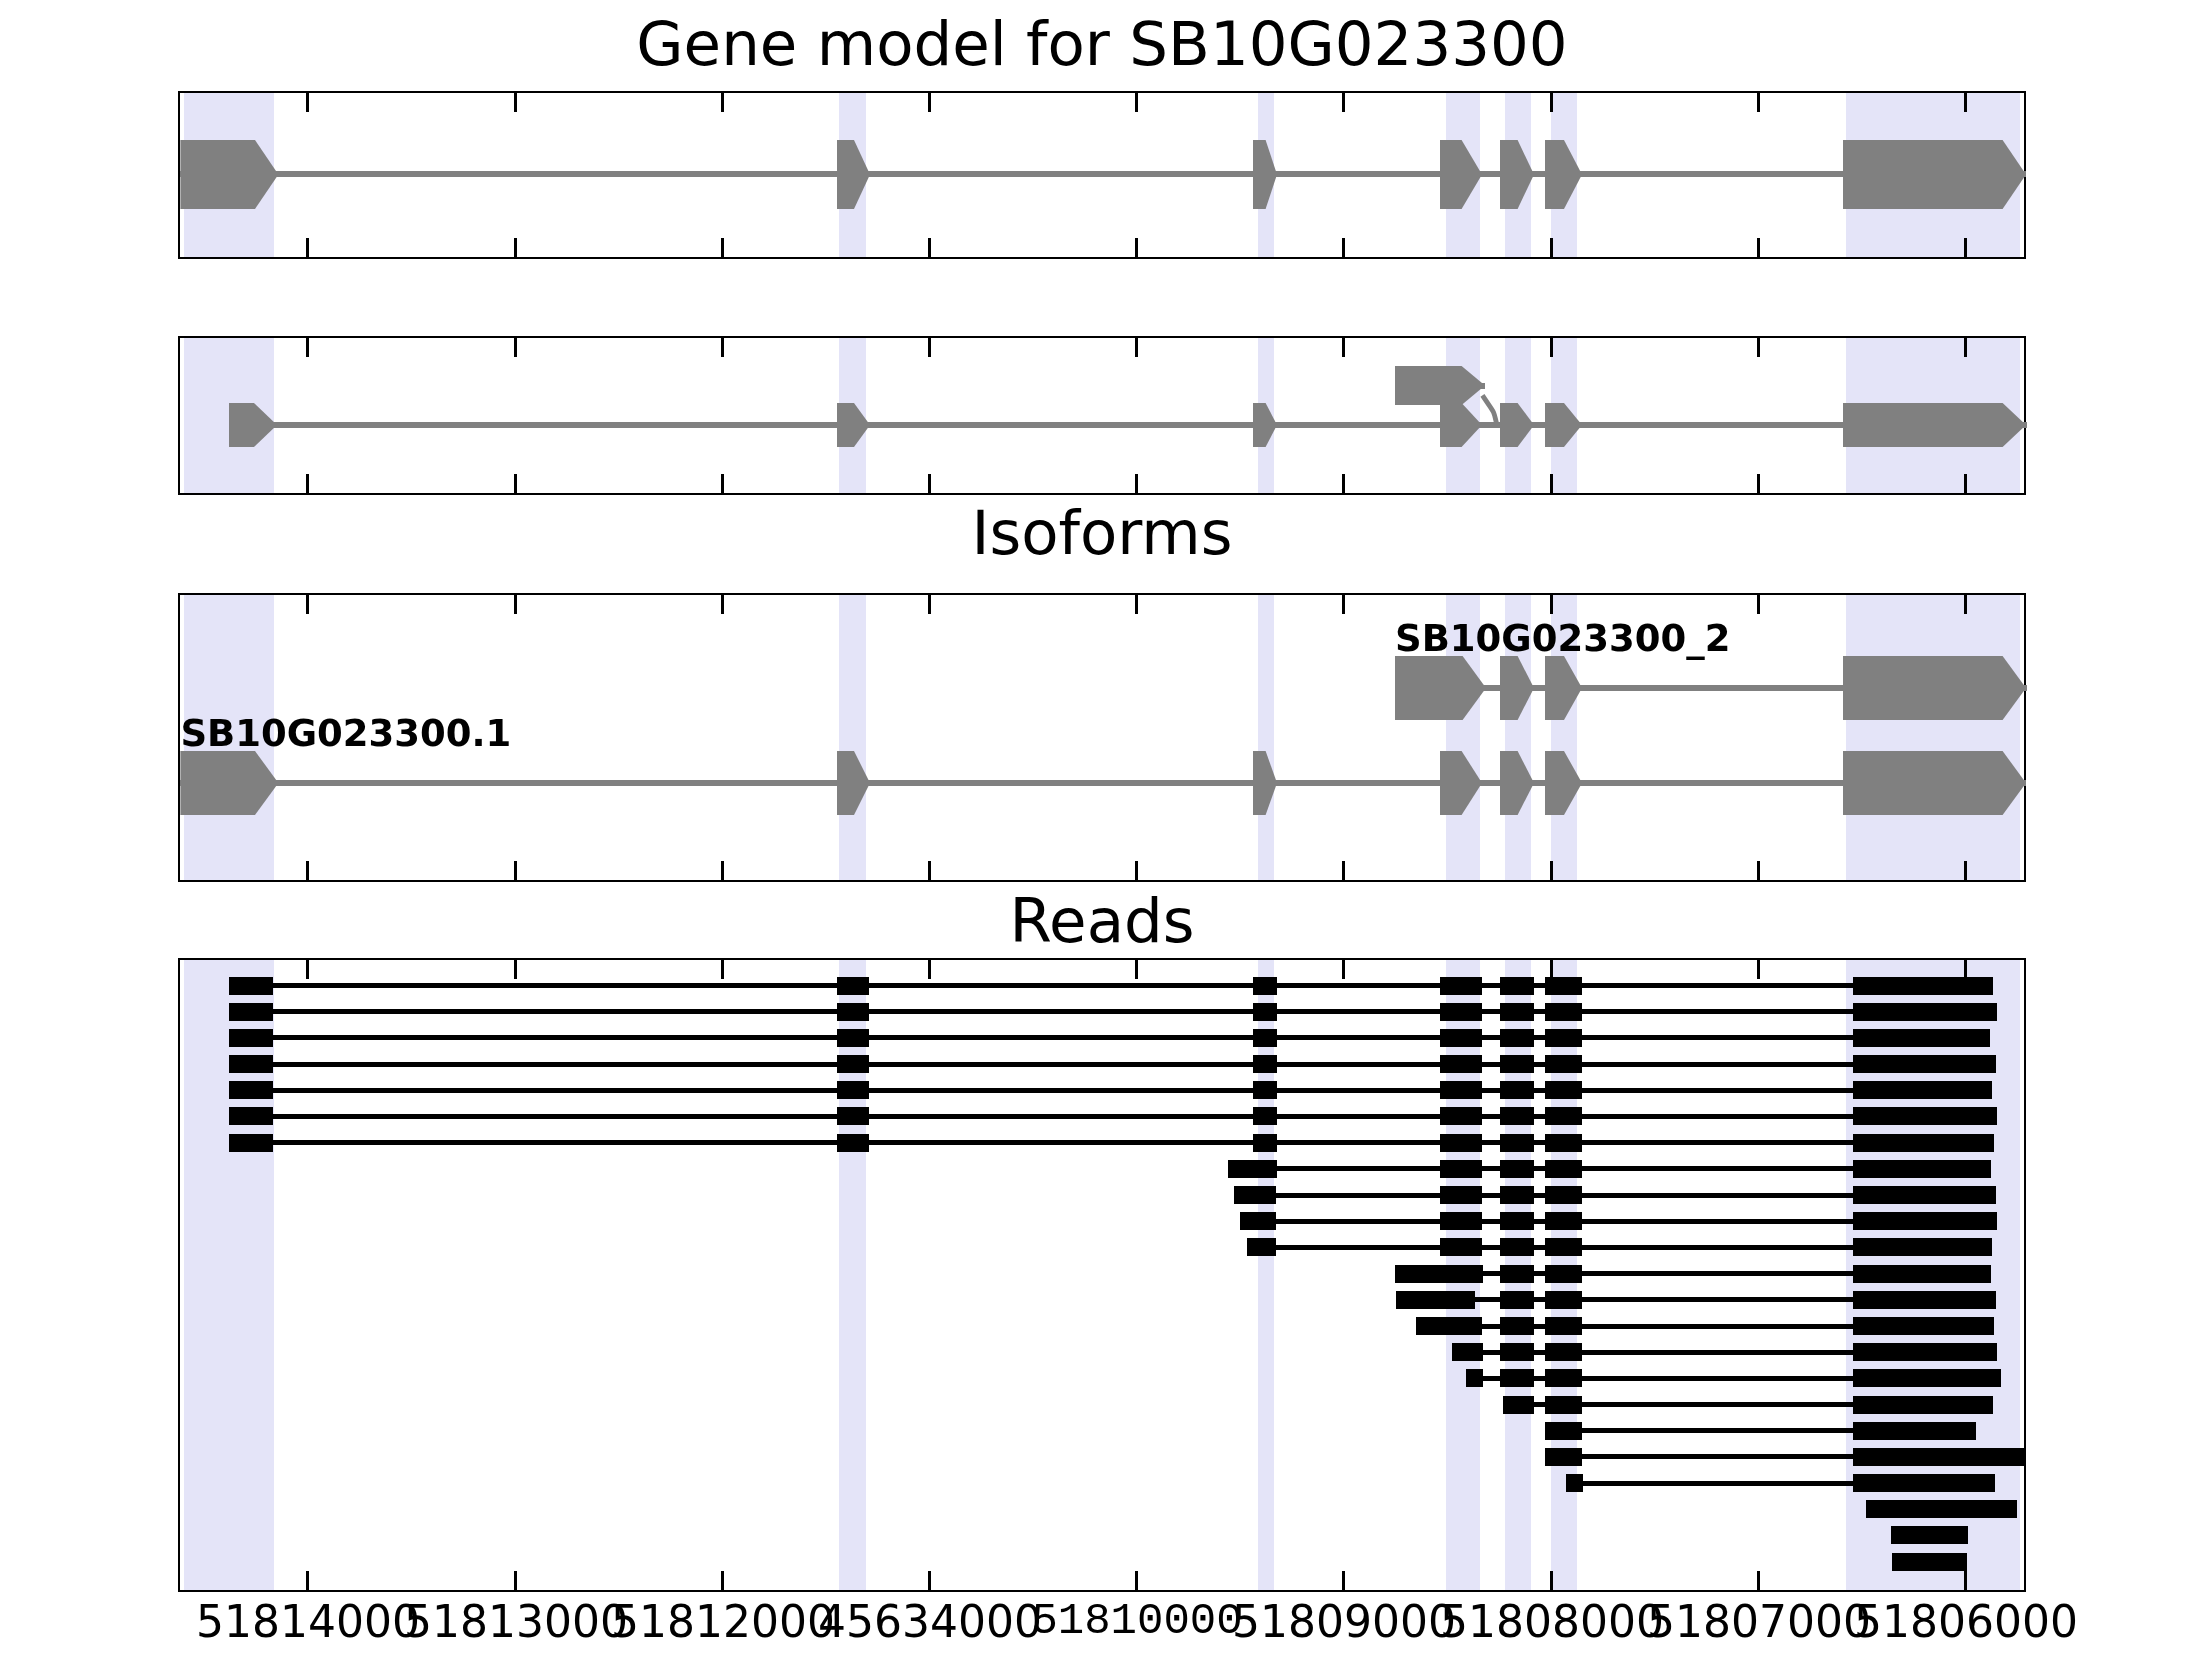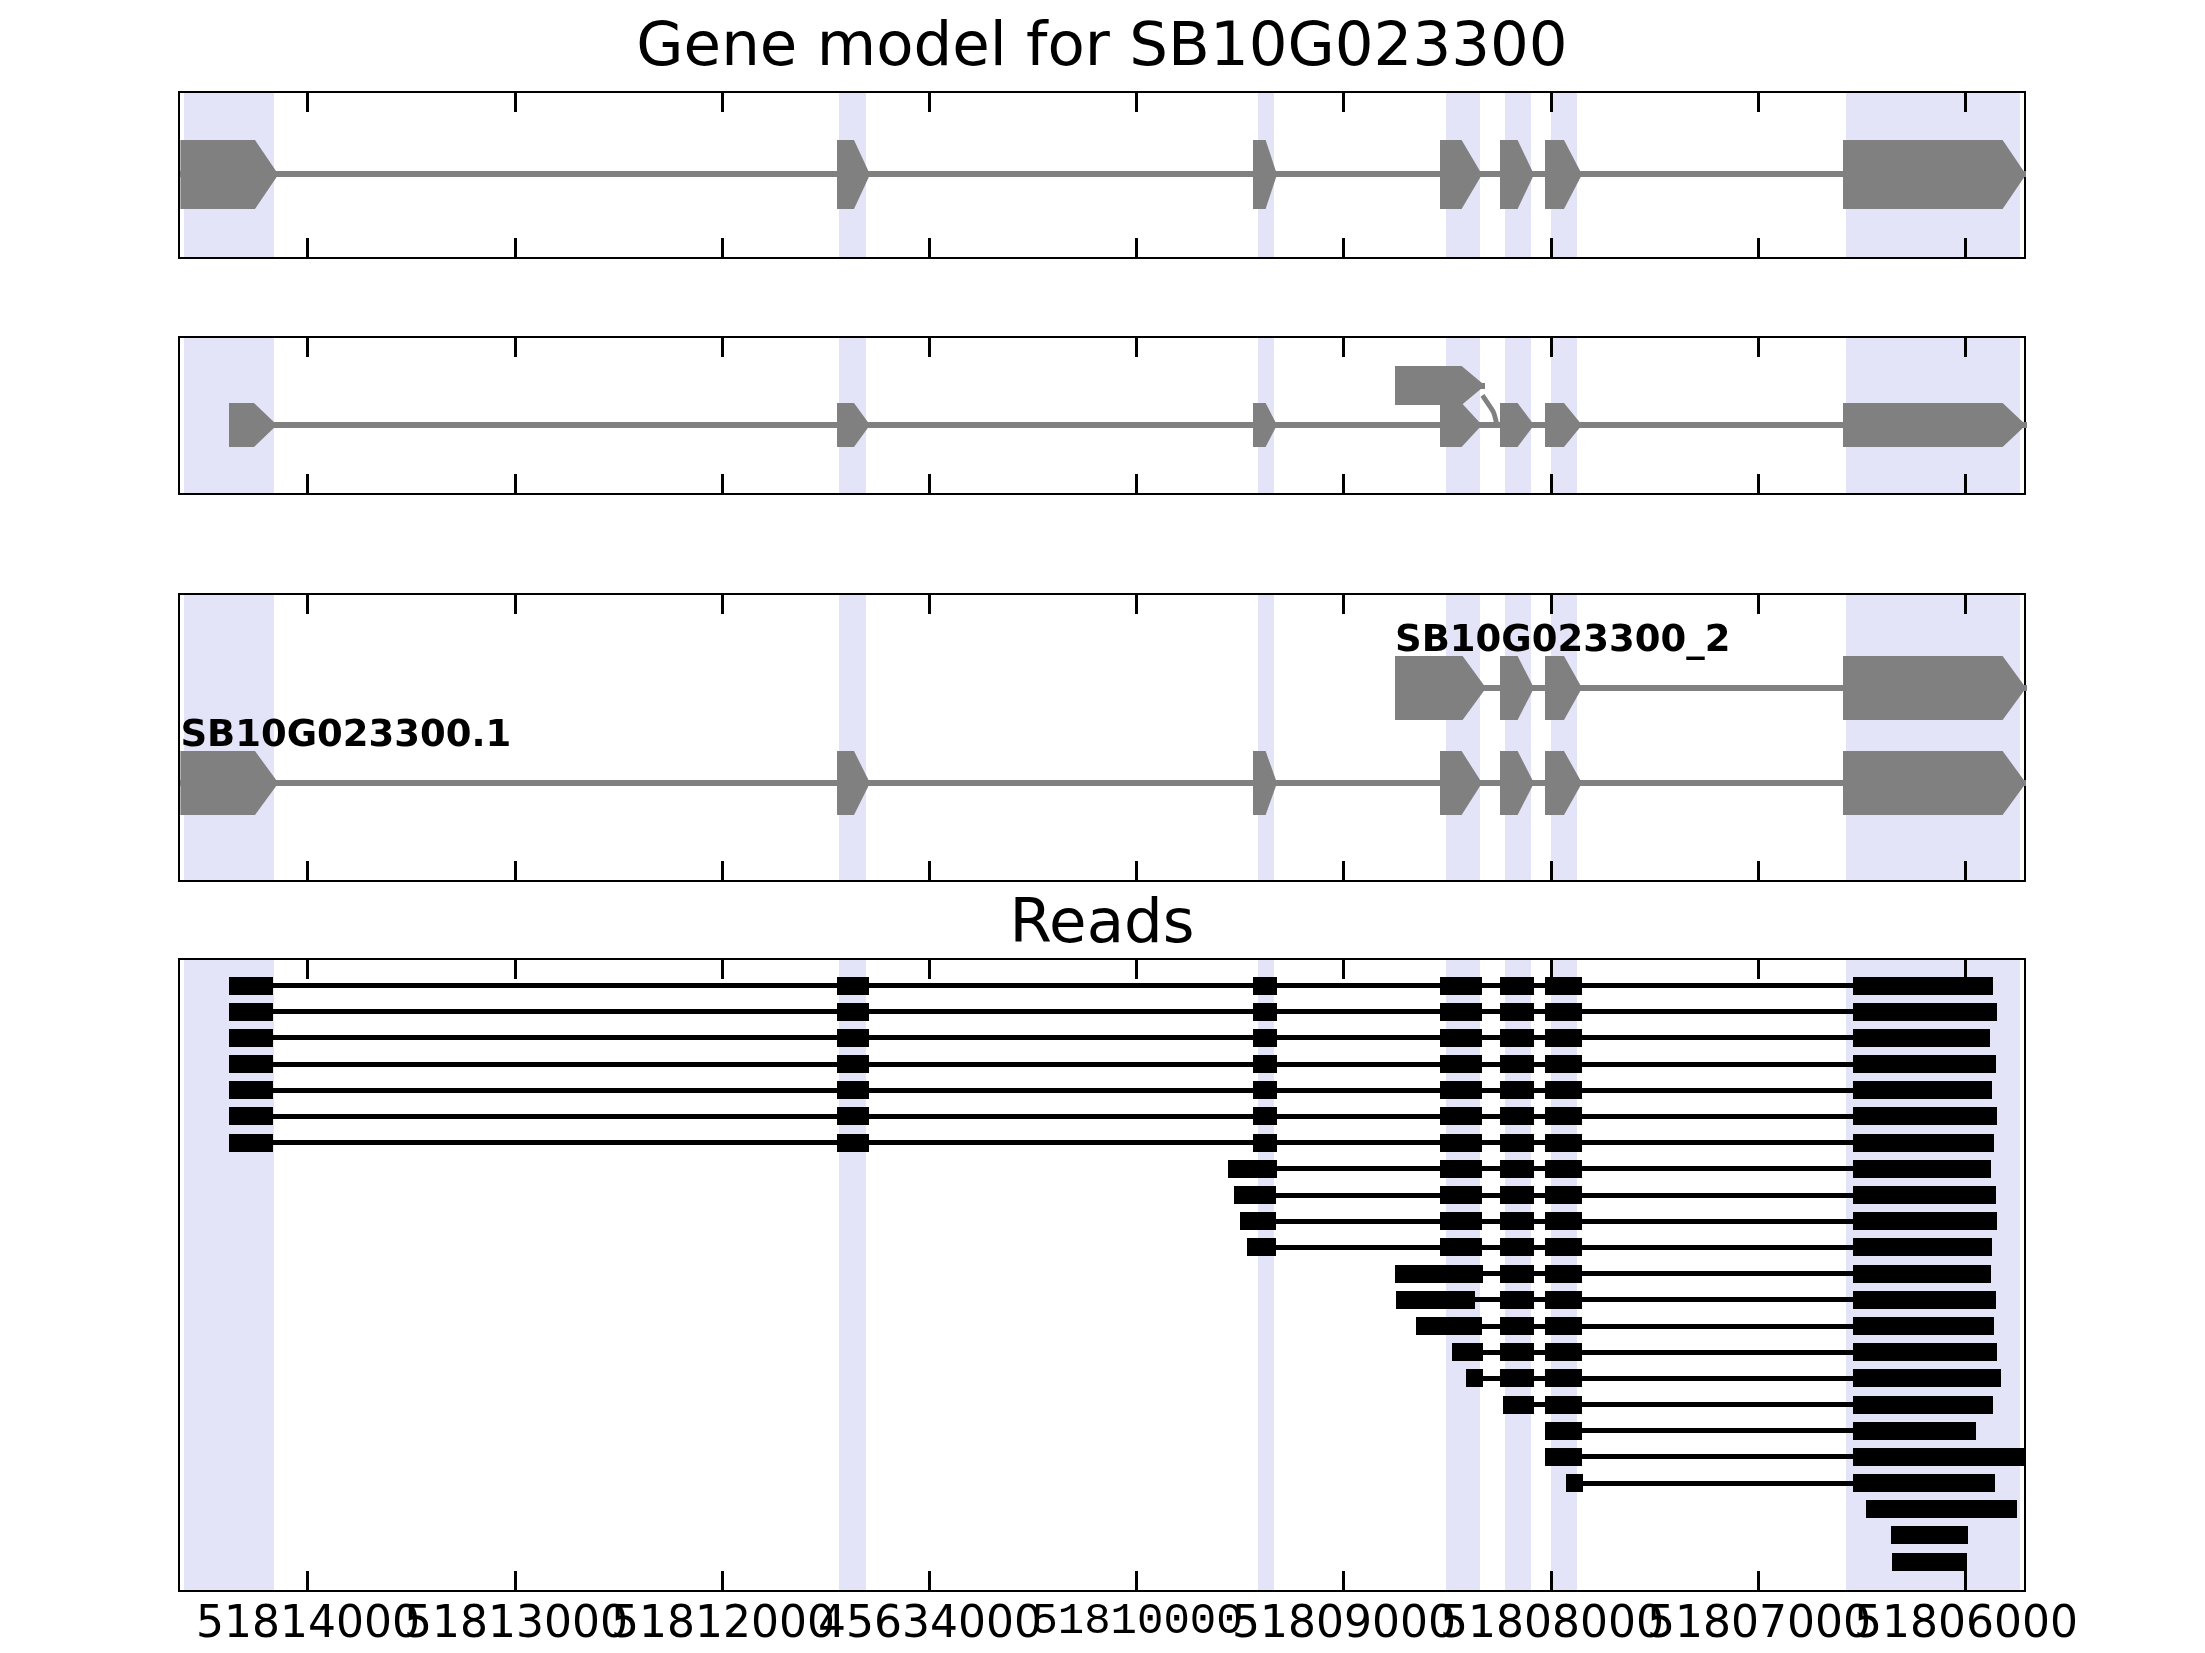--- a/index.html
+++ b/index.html
@@ -22,20 +22,21 @@
   .exon { position:absolute; }
   .iso-label { position:absolute; font-weight:bold; font-size:37px; color:#000; white-space:nowrap; }
   .xlabel { position:absolute; font-size:44px; color:#000; transform:translateX(-50%); white-space:nowrap; }
   .connector-svg { position:absolute; left:0; top:0; pointer-events:none; }
 </style>
 </head>
 <body>
 
 <div class="figure">
   <div class="panel-title" style="top:5.5px;">Gene model for SB10G023300</div>
+  <div class="panel-title" style="top:495px;">Isoforms</div>
   <div class="panel-title" style="top:883px;">Reads</div>
 
   <div class="panel" id="panel-0" style="top:91px;  height:168px;">
       <div class="band" style="left: 3.5px; width: 90px; background: rgb(228, 228, 248);"></div>
       <div class="band" style="left: 659px; width: 27px; background: rgb(228, 228, 248);"></div>
       <div class="band" style="left: 1078px; width: 15.5px; background: rgb(228, 228, 248);"></div>
       <div class="band" style="left: 1266px; width: 34px; background: rgb(228, 228, 248);"></div>
       <div class="band" style="left: 1325px; width: 26px; background: rgb(228, 228, 248);"></div>
       <div class="band" style="left: 1371px; width: 26px; background: rgb(228, 228, 248);"></div>
       <div class="band" style="left: 1666px; width: 174px; background: rgb(228, 228, 248);"></div>

